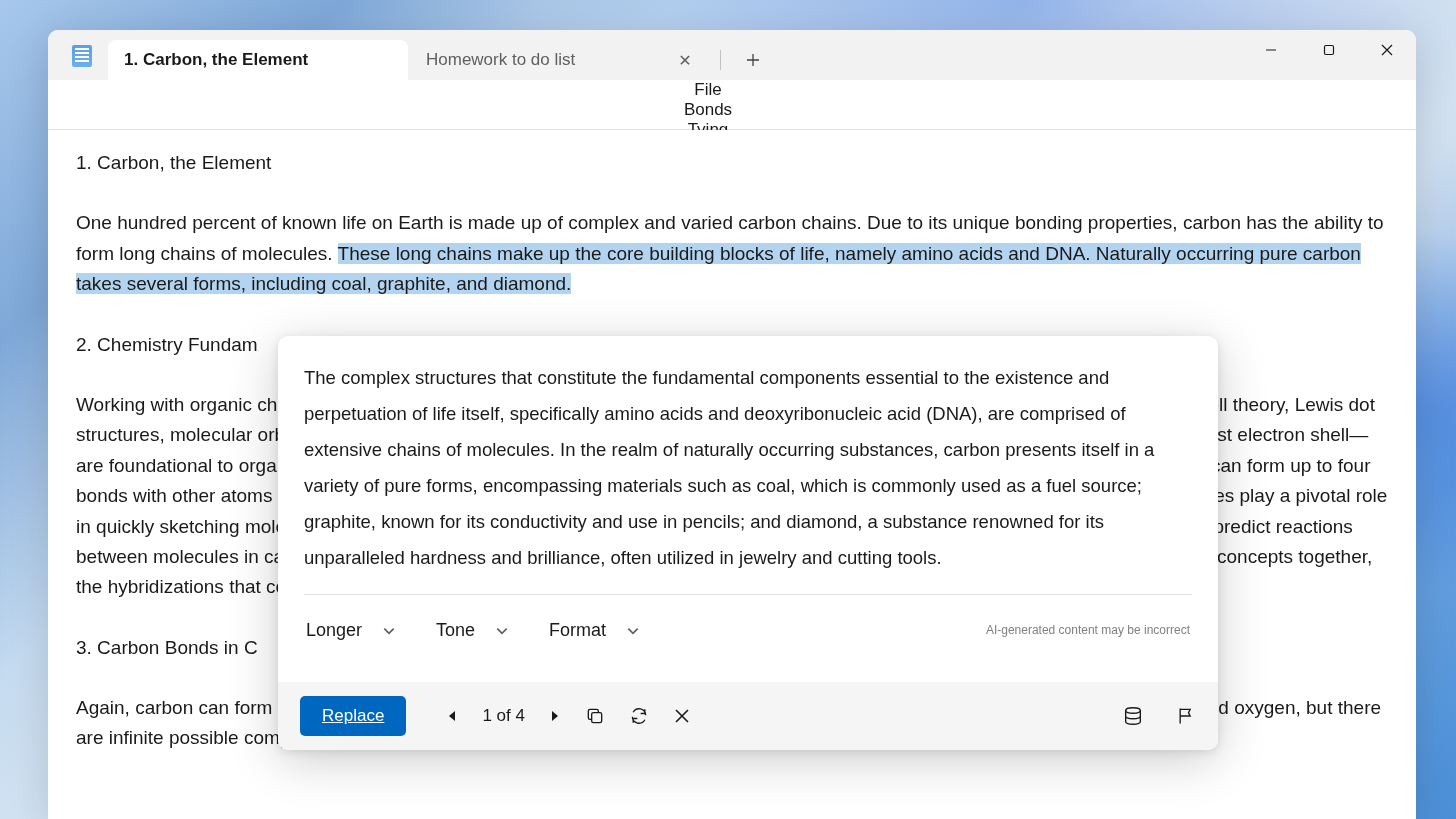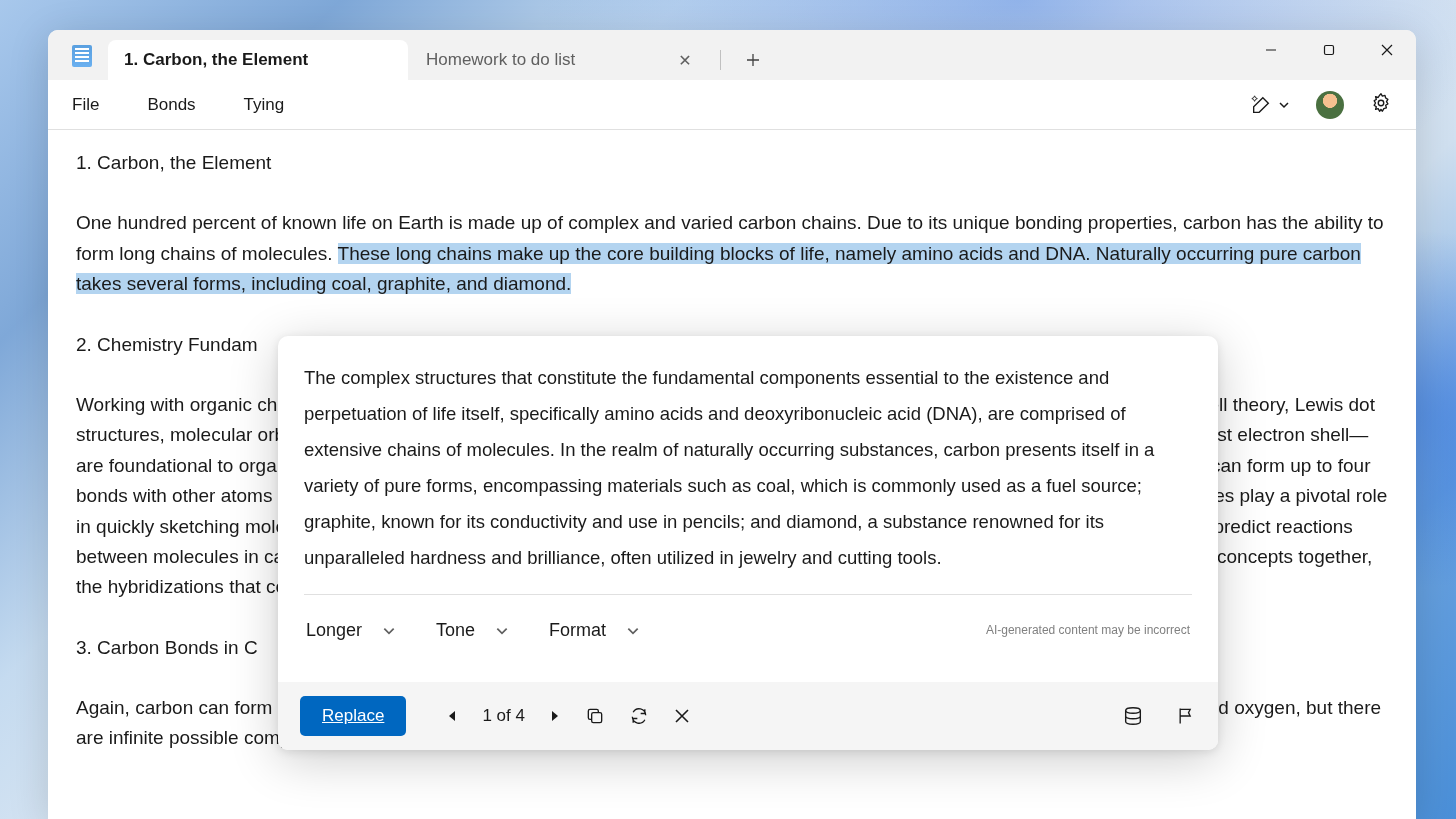--- a/index.html
+++ b/index.html
@@ -126,20 +126,21 @@
   cursor: pointer;
 }
 .win-ctrl svg { stroke: #1a1a1a; fill: none; stroke-width: 1.2; }
 .menubar {
   height: 50px;
   background: #fff;
   display: flex;
   align-items: center;
   padding: 0 24px;
   border-bottom: 1px solid #e0e0e0;
+  flex-direction: column;
 }
 .menu-item {
   font-size: 17px;
   color: #1a1a1a;
   margin-right: 48px;
   cursor: pointer;
 }
 .menubar-right {
   margin-left: auto;
   display: flex;

